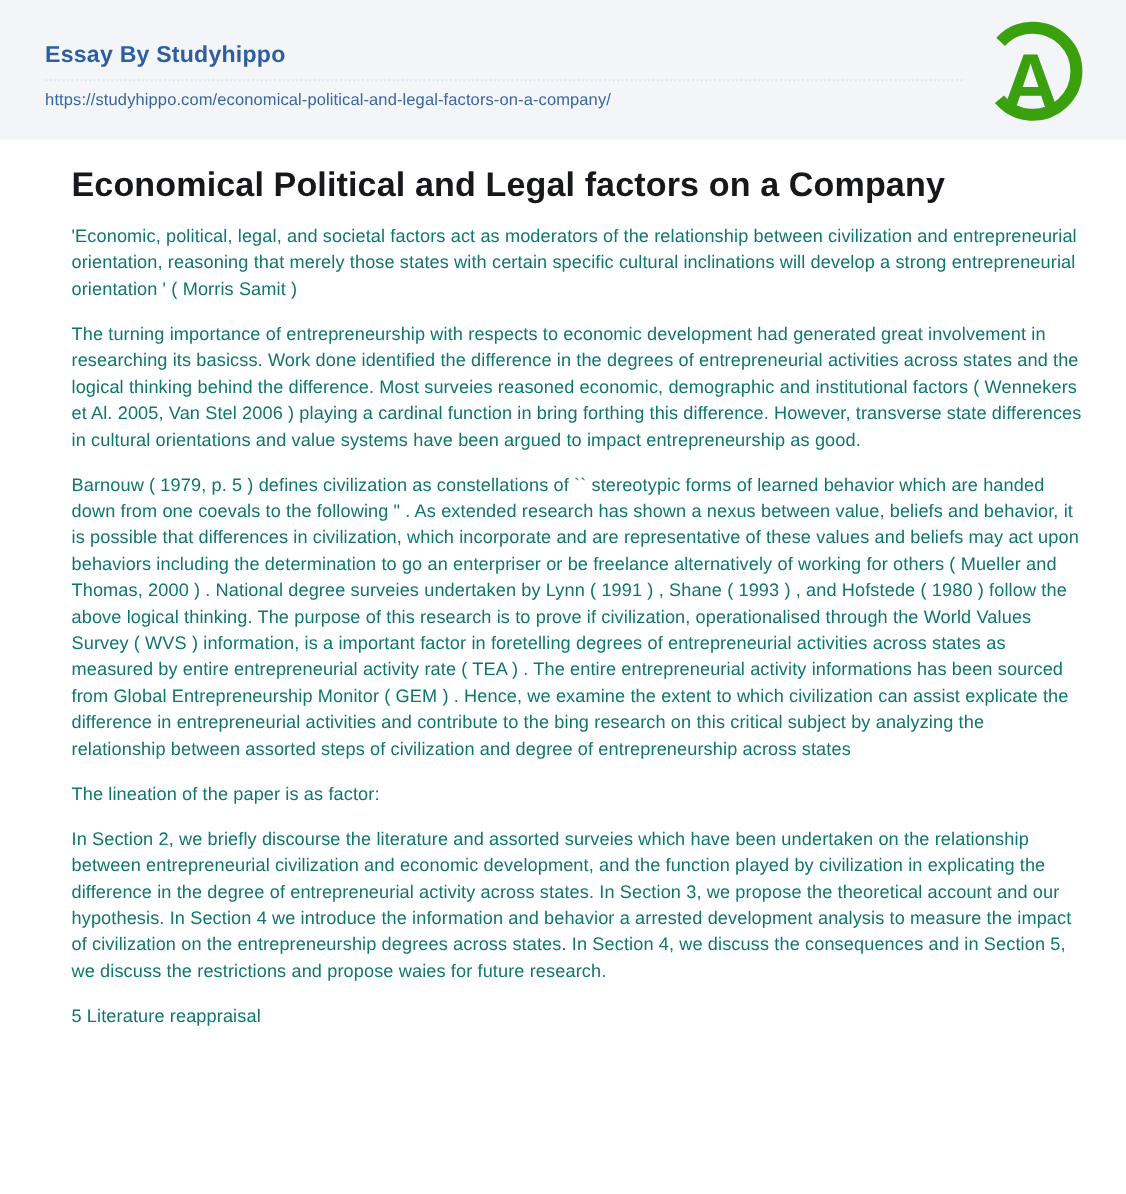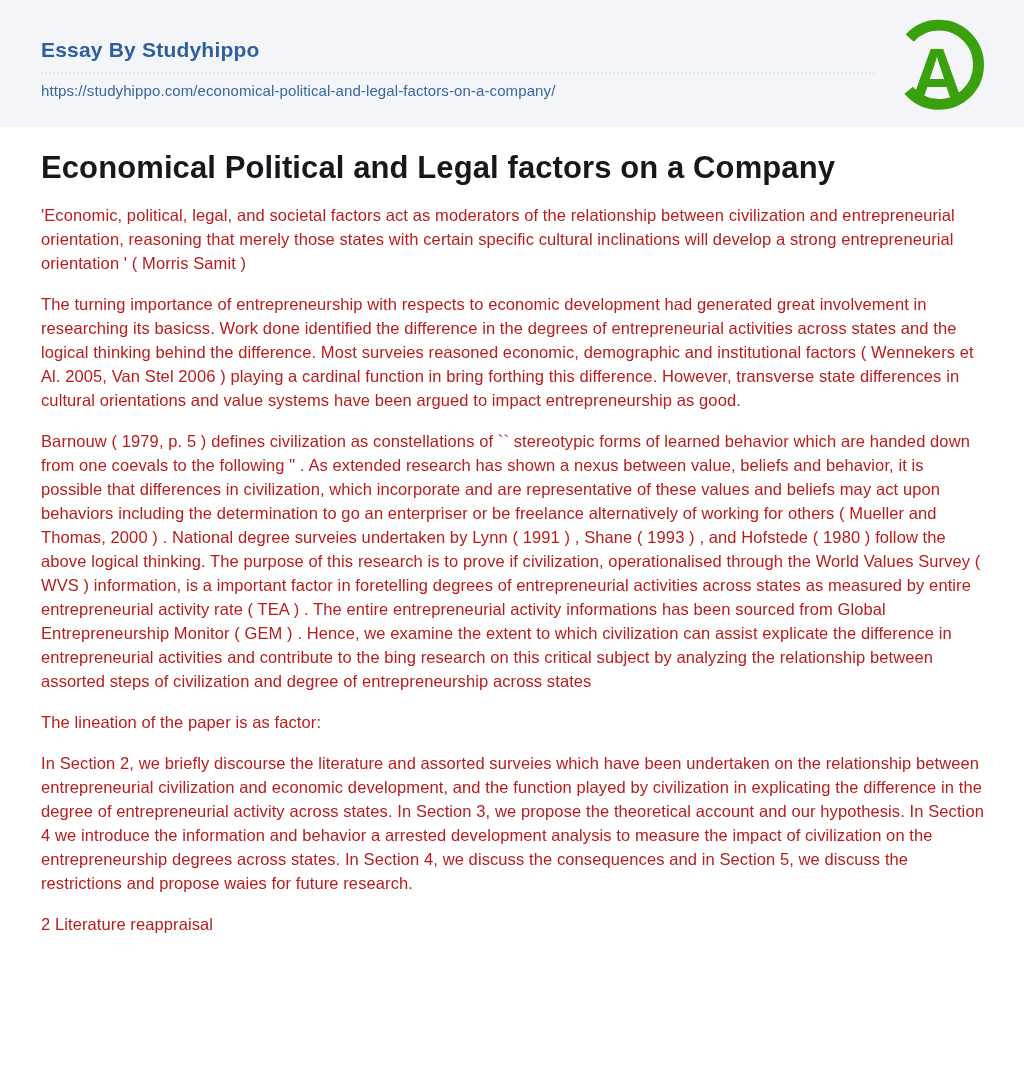--- a/index.html
+++ b/index.html
@@ -44,35 +44,35 @@
     position: absolute;
     top: 14px;
     right: 33px;
     width: 102px;
     height: 99px;
   }
   .logo svg { width: 100%; height: 100%; display: block; }
 
   
   .content {
-    padding: 23px 40px 0 41px;
+    padding: 23px 40px 0 65px;
   }
   .article-title {
     margin: 0 0 17px 0;
     max-width: 830px;
     color: #17181c;
     font-size: 31px;
     line-height: 36px;
     font-weight: 800;
     letter-spacing: 0.1px;
   }
   .paragraphs p {
     margin: 0 0 17px 0;
     max-width: 944px;
-    color: #b91c1c;
+    color: #0f766e;
     font-size: 16.5px;
     line-height: 24px;
     letter-spacing: 0.1px;
   }
 </style>
 </head>
 <body>
 
 <div class="page">
 
@@ -92,17 +92,17 @@
   </header>
 
   <main class="content">
     <h1 class="article-title">Economical Political and Legal factors on a Company</h1>
     <div class="paragraphs">
         <p>'Economic, political, legal, and societal factors act as moderators of the relationship between civilization and entrepreneurial orientation, reasoning that merely those states with certain specific cultural inclinations will develop a strong entrepreneurial orientation ' ( Morris Samit )</p>
         <p>The turning importance of entrepreneurship with respects to economic development had generated great involvement in researching its basicss. Work done identified the difference in the degrees of entrepreneurial activities across states and the logical thinking behind the difference. Most surveies reasoned economic, demographic and institutional factors ( Wennekers et Al. 2005, Van Stel 2006 ) playing a cardinal function in bring forthing this difference. However, transverse state differences in cultural orientations and value systems have been argued to impact entrepreneurship as good.</p>
         <p>Barnouw ( 1979, p. 5 ) defines civilization as constellations of `` stereotypic forms of learned behavior which are handed down from one coevals to the following " . As extended research has shown a nexus between value, beliefs and behavior, it is possible that differences in civilization, which incorporate and are representative of these values and beliefs may act upon behaviors including the determination to go an enterpriser or be freelance alternatively of working for others ( Mueller and Thomas, 2000 ) . National degree surveies undertaken by Lynn ( 1991 ) , Shane ( 1993 ) , and Hofstede ( 1980 ) follow the above logical thinking. The purpose of this research is to prove if civilization, operationalised through the World Values Survey ( WVS ) information, is a important factor in foretelling degrees of entrepreneurial activities across states as measured by entire entrepreneurial activity rate ( TEA ) . The entire entrepreneurial activity informations has been sourced from Global Entrepreneurship Monitor ( GEM ) . Hence, we examine the extent to which civilization can assist explicate the difference in entrepreneurial activities and contribute to the bing research on this critical subject by analyzing the relationship between assorted steps of civilization and degree of entrepreneurship across states</p>
         <p>The lineation of the paper is as factor:</p>
         <p>In Section 2, we briefly discourse the literature and assorted surveies which have been undertaken on the relationship between entrepreneurial civilization and economic development, and the function played by civilization in explicating the difference in the degree of entrepreneurial activity across states. In Section 3, we propose the theoretical account and our hypothesis. In Section 4 we introduce the information and behavior a arrested development analysis to measure the impact of civilization on the entrepreneurship degrees across states. In Section 4, we discuss the consequences and in Section 5, we discuss the restrictions and propose waies for future research.</p>
-        <p>2 Literature reappraisal</p>
+        <p>5 Literature reappraisal</p>
       </div>
   </main>
 
 </div>
 
 </body></html>

